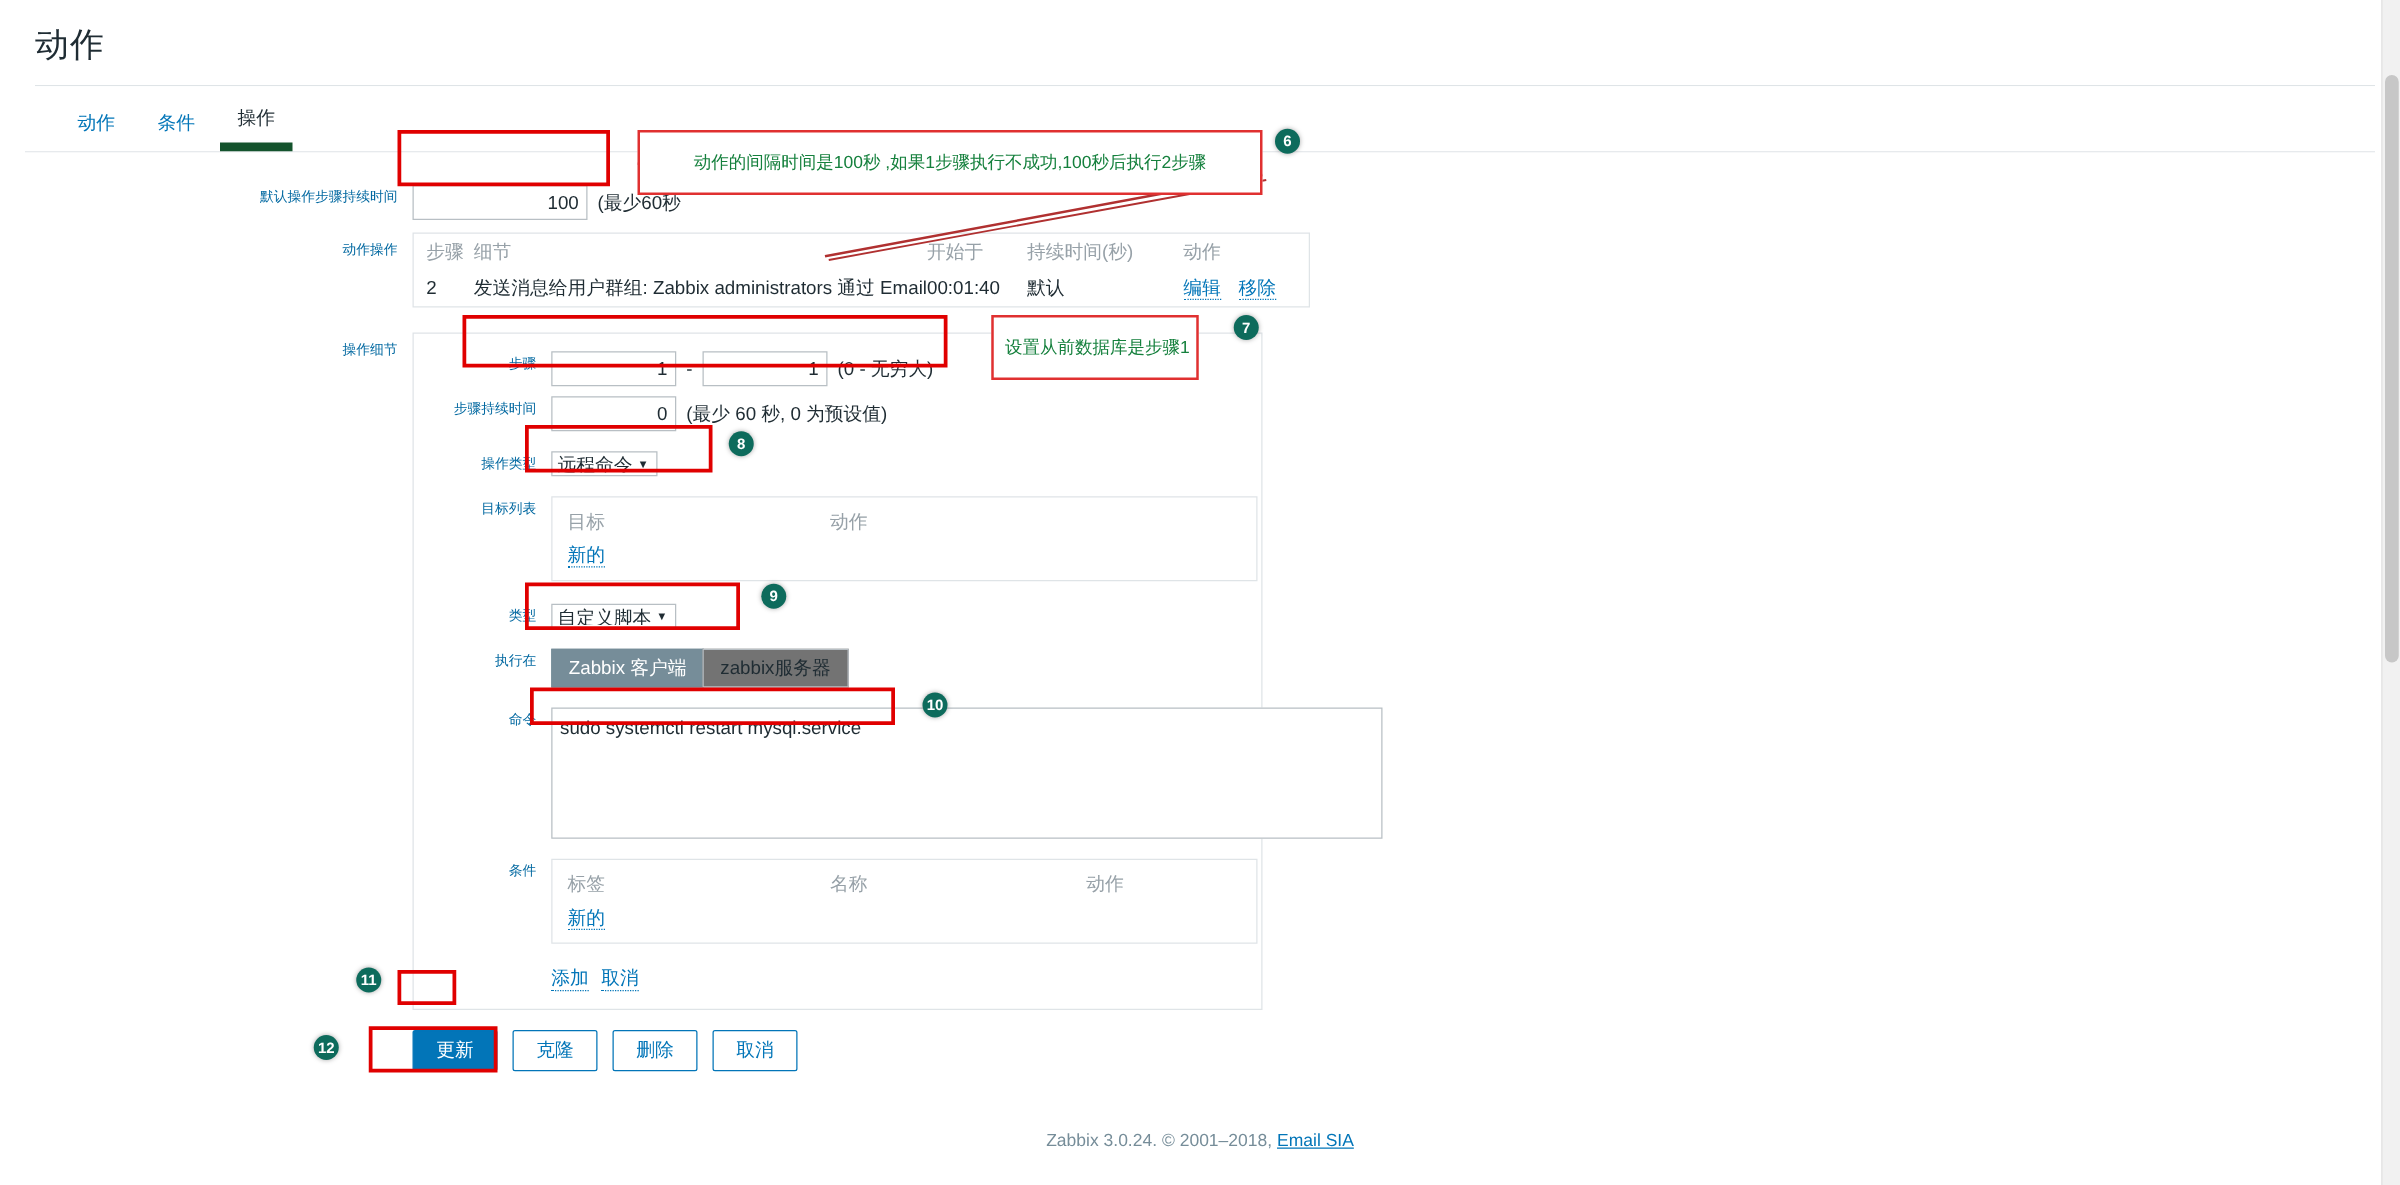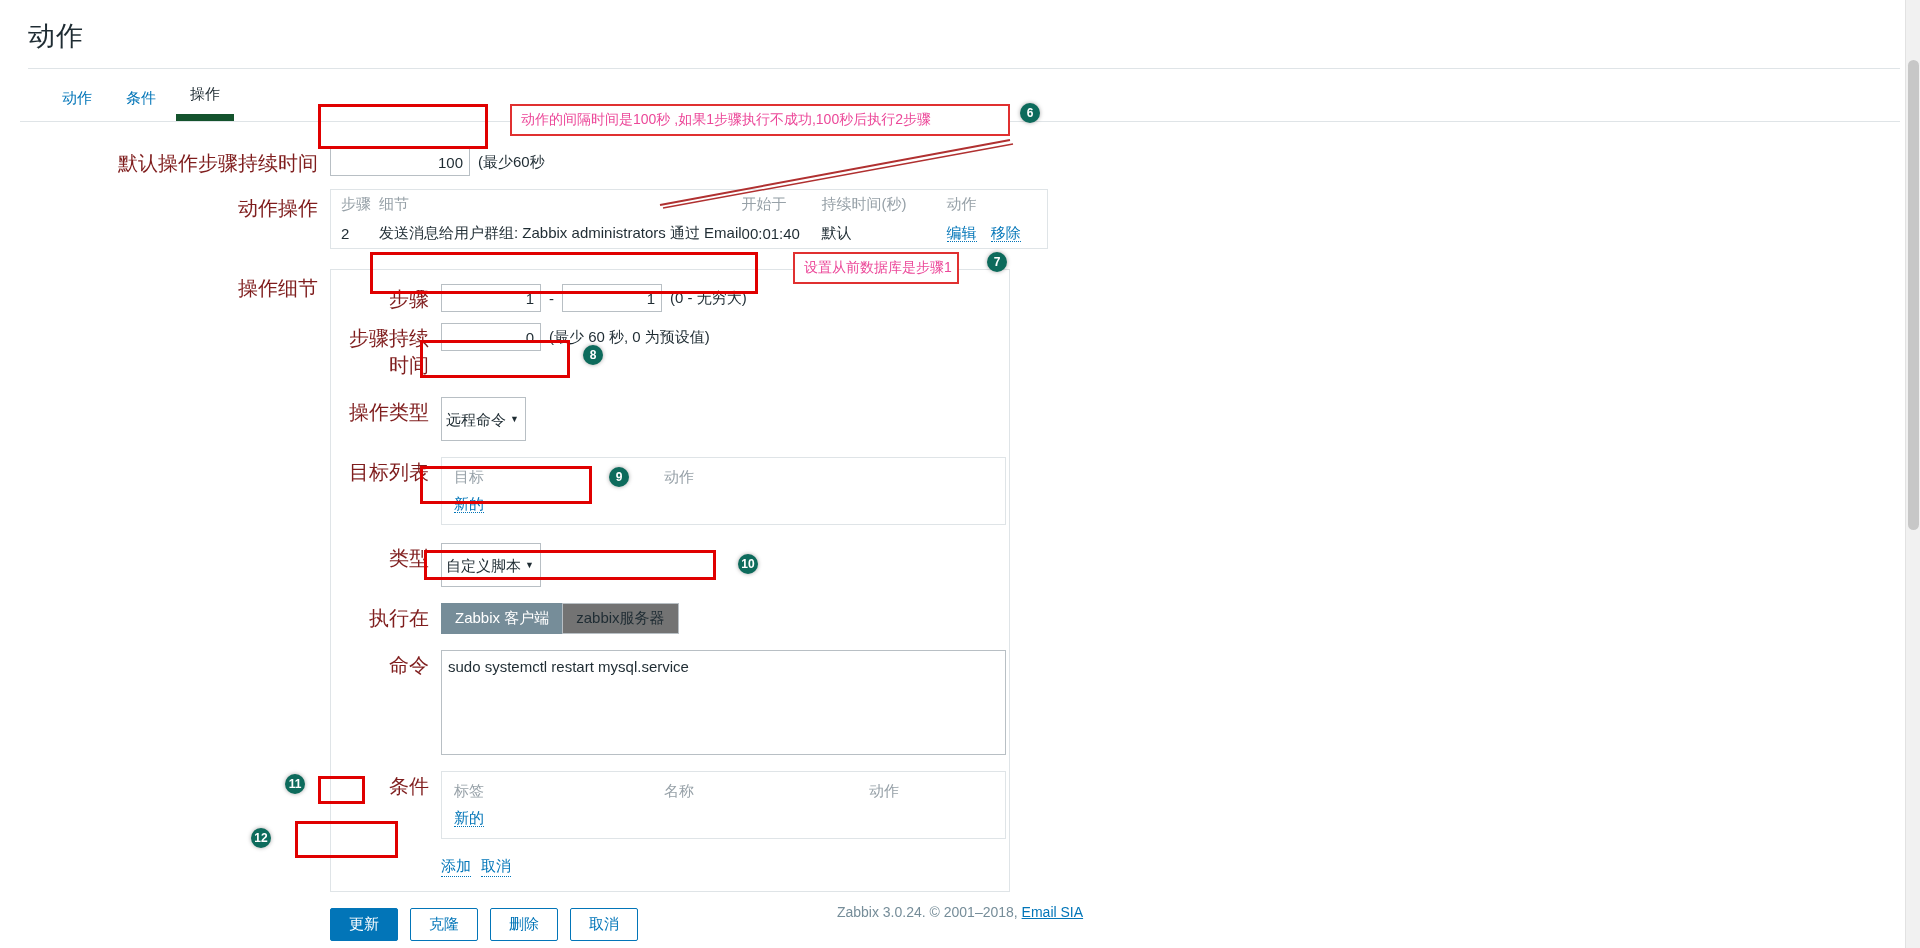--- a/index.html
+++ b/index.html
@@ -65,22 +65,22 @@
   }
   .form-row {
     display: flex;
     align-items: flex-start;
     margin-bottom: 0;
   }
   .form-label {
     width: 330px;
     text-align: right;
     padding: 6px 12px 6px 0;
-    font-size: 20px;
-    color: #7f1d1d;
+    font-size: 11px;
+    color: #0369a1;
     flex: 0 0 330px;
   }
   .form-field {
     display: flex;
     align-items: center;
     padding: 4px 0;
   }
   input.txt {
     border: 1px solid #b8bfc4;
     background: #ffffff;
@@ -150,21 +150,21 @@
     color: #97a1a8;
     font-size: 15px;
   }
   .subbox-new {
     padding: 4px 12px 0 12px;
   }
   .sb-c1 { width: 210px; flex: 0 0 210px; }
   .sb-c2 { width: 205px; flex: 0 0 205px; }
 
   select.sel {
-    height: 44px;
+    height: 20px;
     border: 1px solid #b8bfc4;
     background: #ffffff;
     font-size: 15px;
     font-family: "Liberation Sans", sans-serif;
     color: #1f2c33;
     padding: 2px 4px;
     outline: none;
     -webkit-appearance: none;
     appearance: none;
   }
@@ -190,21 +190,21 @@
     white-space: nowrap;
   }
   .seg.on {
     background: #768d99;
     color: #ffffff;
     border-color: #768d99;
   }
   .seg + .seg { margin-left: -1px; }
 
   textarea.cmd {
-    width: 565px;
+    width: 665px;
     height: 105px;
     border: 1px solid #b8bfc4;
     font-size: 15px;
     font-family: "Liberation Sans", sans-serif;
     color: #1f2c33;
     padding: 5px 6px;
     resize: none;
     outline: none;
     line-height: 1.4;
   }
@@ -240,25 +240,26 @@
   .hl {
     position: absolute;
     border: 3px solid #e00000;
     pointer-events: none;
     z-index: 40;
   }
   .callout {
     position: absolute;
     border: 2px solid #e03030;
     background: #ffffff;
-    color: #ec4899;
+    color: #15803d;
     font-size: 14px;
-    padding: 5px 9px;
+    padding: 15px 9px;
     white-space: nowrap;
     z-index: 45;
+    text-align: center;
   }
   .badge {
     position: absolute;
     width: 20px; height: 20px;
     border-radius: 50%;
     background: #0d6b5c;
     color: #ffffff;
     font-size: 12px;
     font-weight: bold;
     display: flex;

